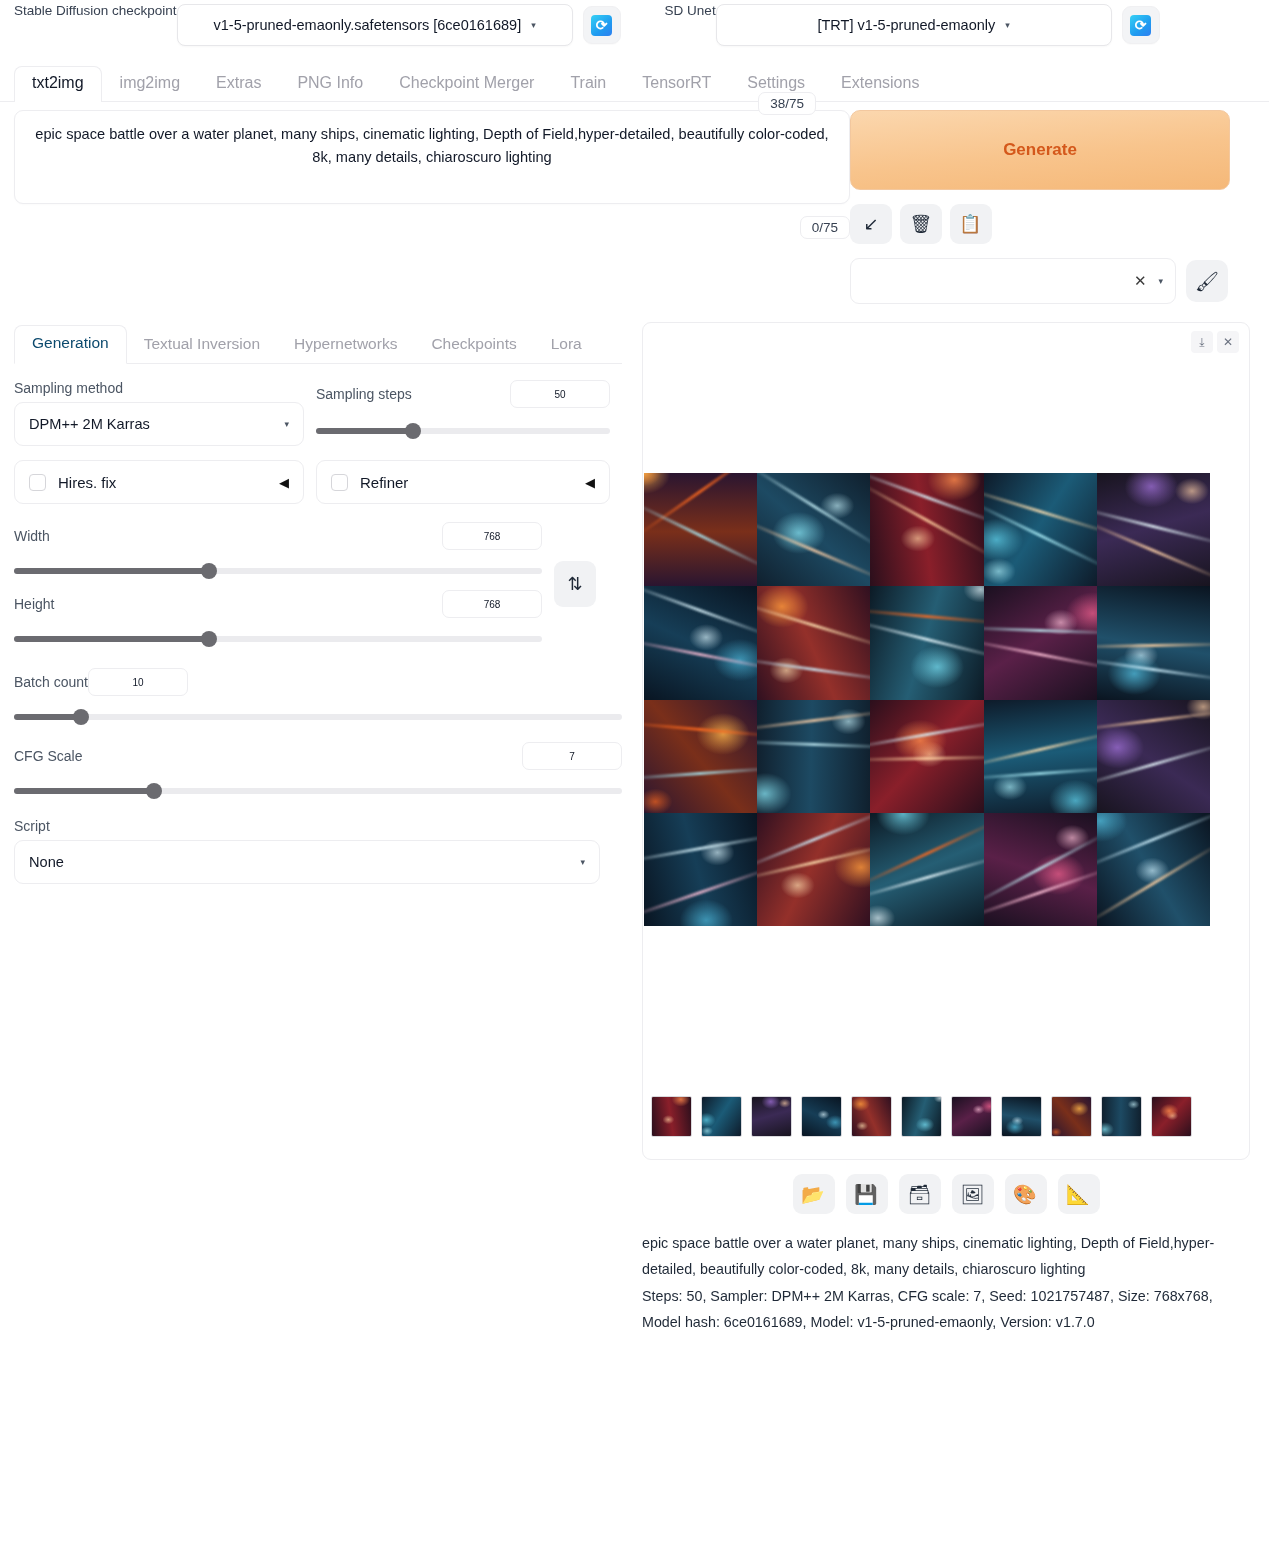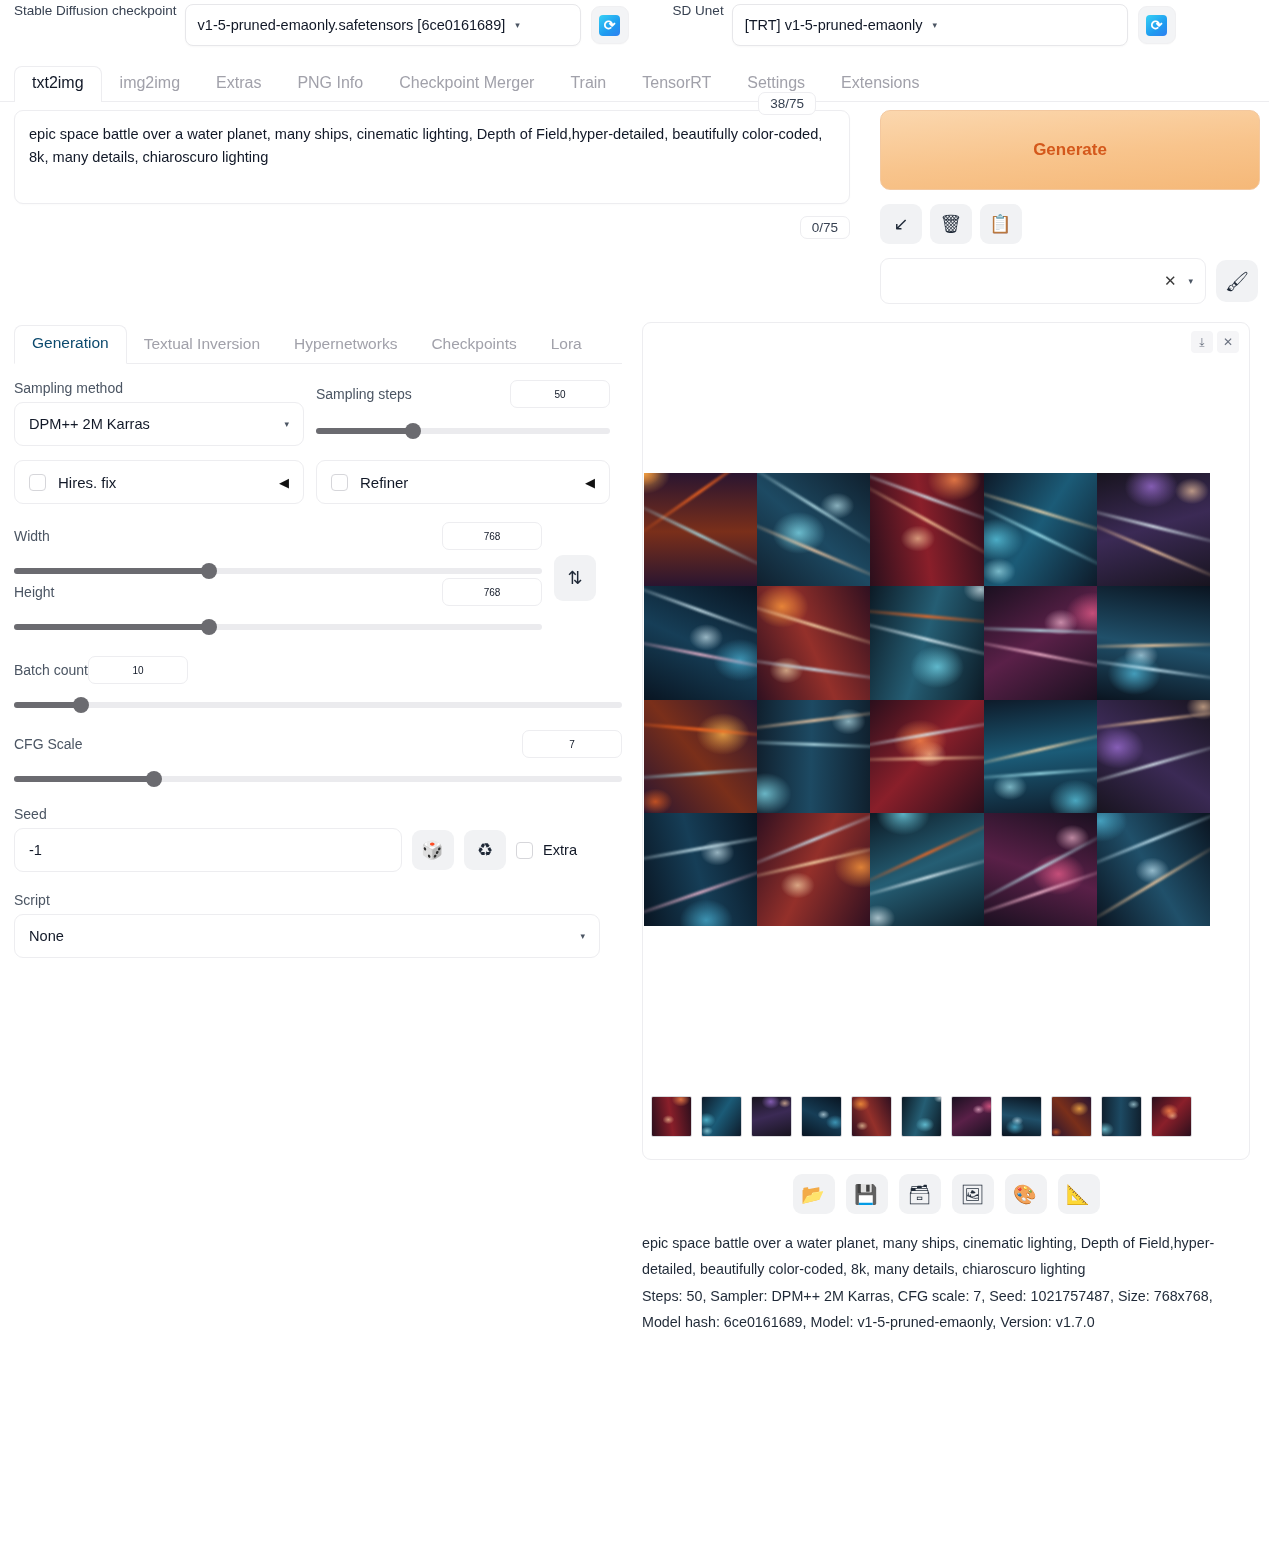--- a/index.html
+++ b/index.html
@@ -12,24 +12,23 @@
     overflow: hidden;
   }
   .app { position: relative; width: 1269px; height: 1543px; background: #fff; }
 
   
   .topbar { display: flex; align-items: flex-end; padding: 4px 14px 0 14px; gap: 10px; }
   .field-group { display: flex; flex-direction: row; }
   .field-label { font-size: 13.5px; color: #374151; margin-bottom: 5px; line-height: 14px; }
   .dropdown {
     height: 42px; border: 1px solid #e7e7ea; border-radius: 8px; background: #fff;
-    display: flex; align-items: center; justify-content: flex-start;
+    display: flex; align-items: center; justify-content: center;
     padding: 0 12px; font-size: 14.5px; color: #111827;
     box-shadow: 0 1px 2px rgba(0,0,0,.03);
-    margin-left: 8px;
   }
   .dropdown .caret { font-size: 9px; color: #4b5563; margin-left: 10px; }
   .ckpt-dd { width: 396px; }
   .unet-dd { width: 396px; }
   .icon-btn {
     width: 38px; height: 38px; border-radius: 9px; background: #f3f4f6;
     border: 1px solid #f0f0f2; display: flex; align-items: center; justify-content: center;
     font-size: 19px; line-height: 1; box-shadow: 0 1px 1px rgba(0,0,0,.02);
   }
   .refresh-glyph {
@@ -48,21 +47,21 @@
   .maintab {
     padding: 7px 17px 10px 17px; font-size: 16px; color: #a1a1aa;
     border: 1px solid transparent; border-bottom: none; position: relative; top: 1px;
   }
   .maintab.active {
     color: #111827; background: #fff;
     border-color: #ededf0; border-radius: 8px 8px 0 0;
   }
 
   
-  .promptzone { display: flex; padding: 8px 14px 0 14px; gap: 30px; }
+  .promptzone { display: flex; padding: 8px 14px 0 14px; gap: 0; text-align: center; }
   .prompt-col { width: 836px; position: relative; }
   .ta {
     width: 836px; border: 1px solid #ededf0; border-radius: 9px; background: #fff;
     padding: 12px 14px; font-size: 14.6px; line-height: 1.55; color: #111827;
     box-shadow: 0 1px 2px rgba(0,0,0,.02);
   }
   .ta.pos { height: 94px; }
   .ta.neg { height: 92px; color: #9ca3af; margin-top: 22px; }
   .counter {
     position: absolute; background: #fff; border: 1px solid #ededf0; border-radius: 7px;
@@ -294,21 +293,21 @@
         <div style="width:528px">
           <div style="display:flex; align-items:center; justify-content:space-between;">
             <span class="row-label" style="margin:0">Width</span>
             <span class="numbox">768</span>
           </div>
           <div class="slider" style="margin-top:14px">
             <div class="track"></div>
             <div class="fill" id="f-w" style="width: 37%;"></div>
             <div class="knob" id="k-w" style="left: 37%;"></div>
           </div>
-          <div style="display:flex; align-items:center; justify-content:space-between; margin-top:0;">
+          <div style="display:flex; align-items:center; justify-content:space-between; margin-top:12px;">
             <span class="row-label" style="margin:0">Height</span>
             <span class="numbox">768</span>
           </div>
           <div class="slider" style="margin-top:14px">
             <div class="track"></div>
             <div class="fill" id="f-h" style="width: 37%;"></div>
             <div class="knob" id="k-h" style="left: 37%;"></div>
           </div>
         </div>
         <div class="tool-sq" style="width:42px;height:46px">
@@ -334,36 +333,20 @@
           <span class="row-label" style="margin:0">CFG Scale</span>
           <span class="numbox">7</span>
         </div>
         <div class="slider" style="margin-top:14px">
           <div class="track"></div>
           <div class="fill" id="f-cfg" style="width: 23%;"></div>
           <div class="knob" id="k-cfg" style="left: 23%;"></div>
         </div>
       </div>
 
-      <div style="margin-top:20px">
-        <div class="row-label">Seed</div>
-        <div style="display:flex; align-items:center; gap:10px;">
-          <div class="sel" style="width:388px">
-            <span>-1</span>
-          </div>
-          <div class="tool-sq">
-            <span>🎲</span>
-          </div>
-          <div class="tool-sq">
-            <span>♻</span>
-          </div>
-          <span class="chk"></span>
-          <span style="font-size:14.6px;color:#111827">Extra</span>
-        </div>
-      </div>
 
       <div style="margin-top:20px">
         <div class="row-label">Script</div>
         <div class="sel" style="width:586px">
           <span>None</span>
           <span style="font-size:9px;color:#4b5563">▾</span>
         </div>
       </div>
     </div>
 

